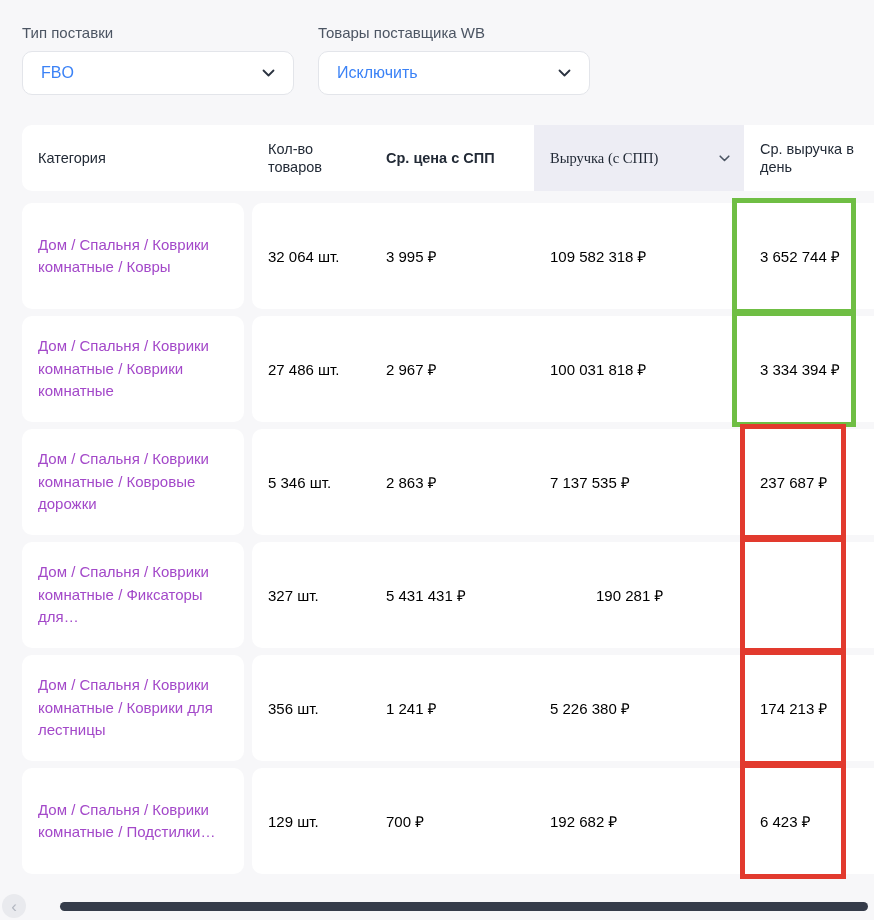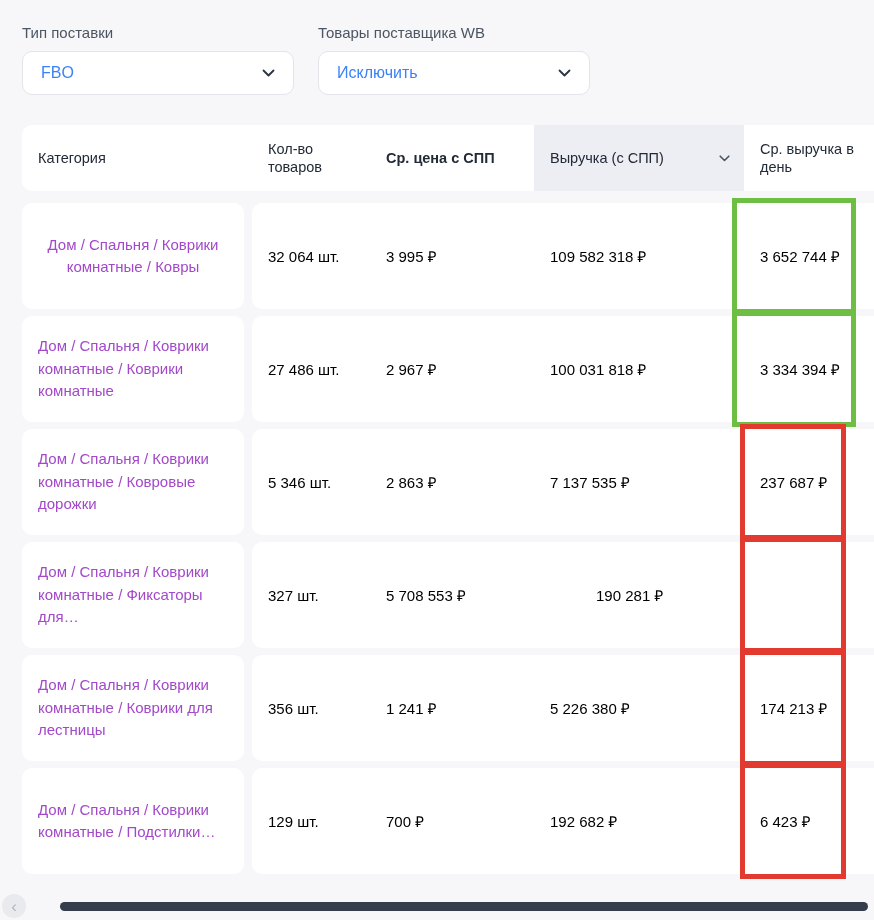--- a/index.html
+++ b/index.html
@@ -30,25 +30,25 @@
     display:flex; background:#fff; border-radius:10px 0 0 10px; height:66px;
     overflow:hidden;
   }
   .hcell {
     font-size:14.5px; color:#222a36; display:flex; align-items:center;
     padding-left:16px; padding-right:8px; line-height:1.25;
   }
   .h-cat   { width:230px; }
   .h-count { width:118px; }
   .h-price { width:164px;font-weight:bold; }
-  .h-rev   { width:210px; background:#ededf4; justify-content:space-between; padding-right:14px; }
+  .h-rev   { width:210px; background:#ededf4; justify-content:space-between; padding-right:14px;font-family:Liberation Serif, serif; }
   .h-day   { flex:1; }
 
   .trow { display:flex; margin-top:7px; }
-  .trow.first { margin-top:12px;text-align:center; }
+  .trow.first { margin-top:12px; }
   .cat-card {
     width:222px; background:#fff; border-radius:10px; margin-right:8px;
     display:flex; align-items:center; padding:14px 16px;
   }
   .cat-link { color:#a348c9; font-size:15px; line-height:1.5; cursor:pointer; }
   .data-card {
     position:relative; width:622px; background:#fff; border-radius:10px 0 0 10px;
     display:flex; align-items:stretch; min-height:106px;
   }
   .cell {
@@ -161,21 +161,21 @@
         <div class="annotation" data-ann="red"></div>
       </div>
     </div>
 
     <div class="trow">
       <div class="cat-card">
         <span class="cat-link">Дом / Спальня / Коврики комнатные / Фиксаторы для…</span>
       </div>
       <div class="data-card">
         <div class="cell c-count">327 шт.</div>
-        <div class="cell c-rev">5 708 553 ₽</div>
+        <div class="cell c-rev">5 431 431 ₽</div>
         <div class="cell c-day">190 281 ₽</div>
         <div class="annotation" data-ann="red"></div>
       </div>
     </div>
 
     <div class="trow">
       <div class="cat-card">
         <span class="cat-link">Дом / Спальня / Коврики комнатные / Коврики для лестницы</span>
       </div>
       <div class="data-card">

